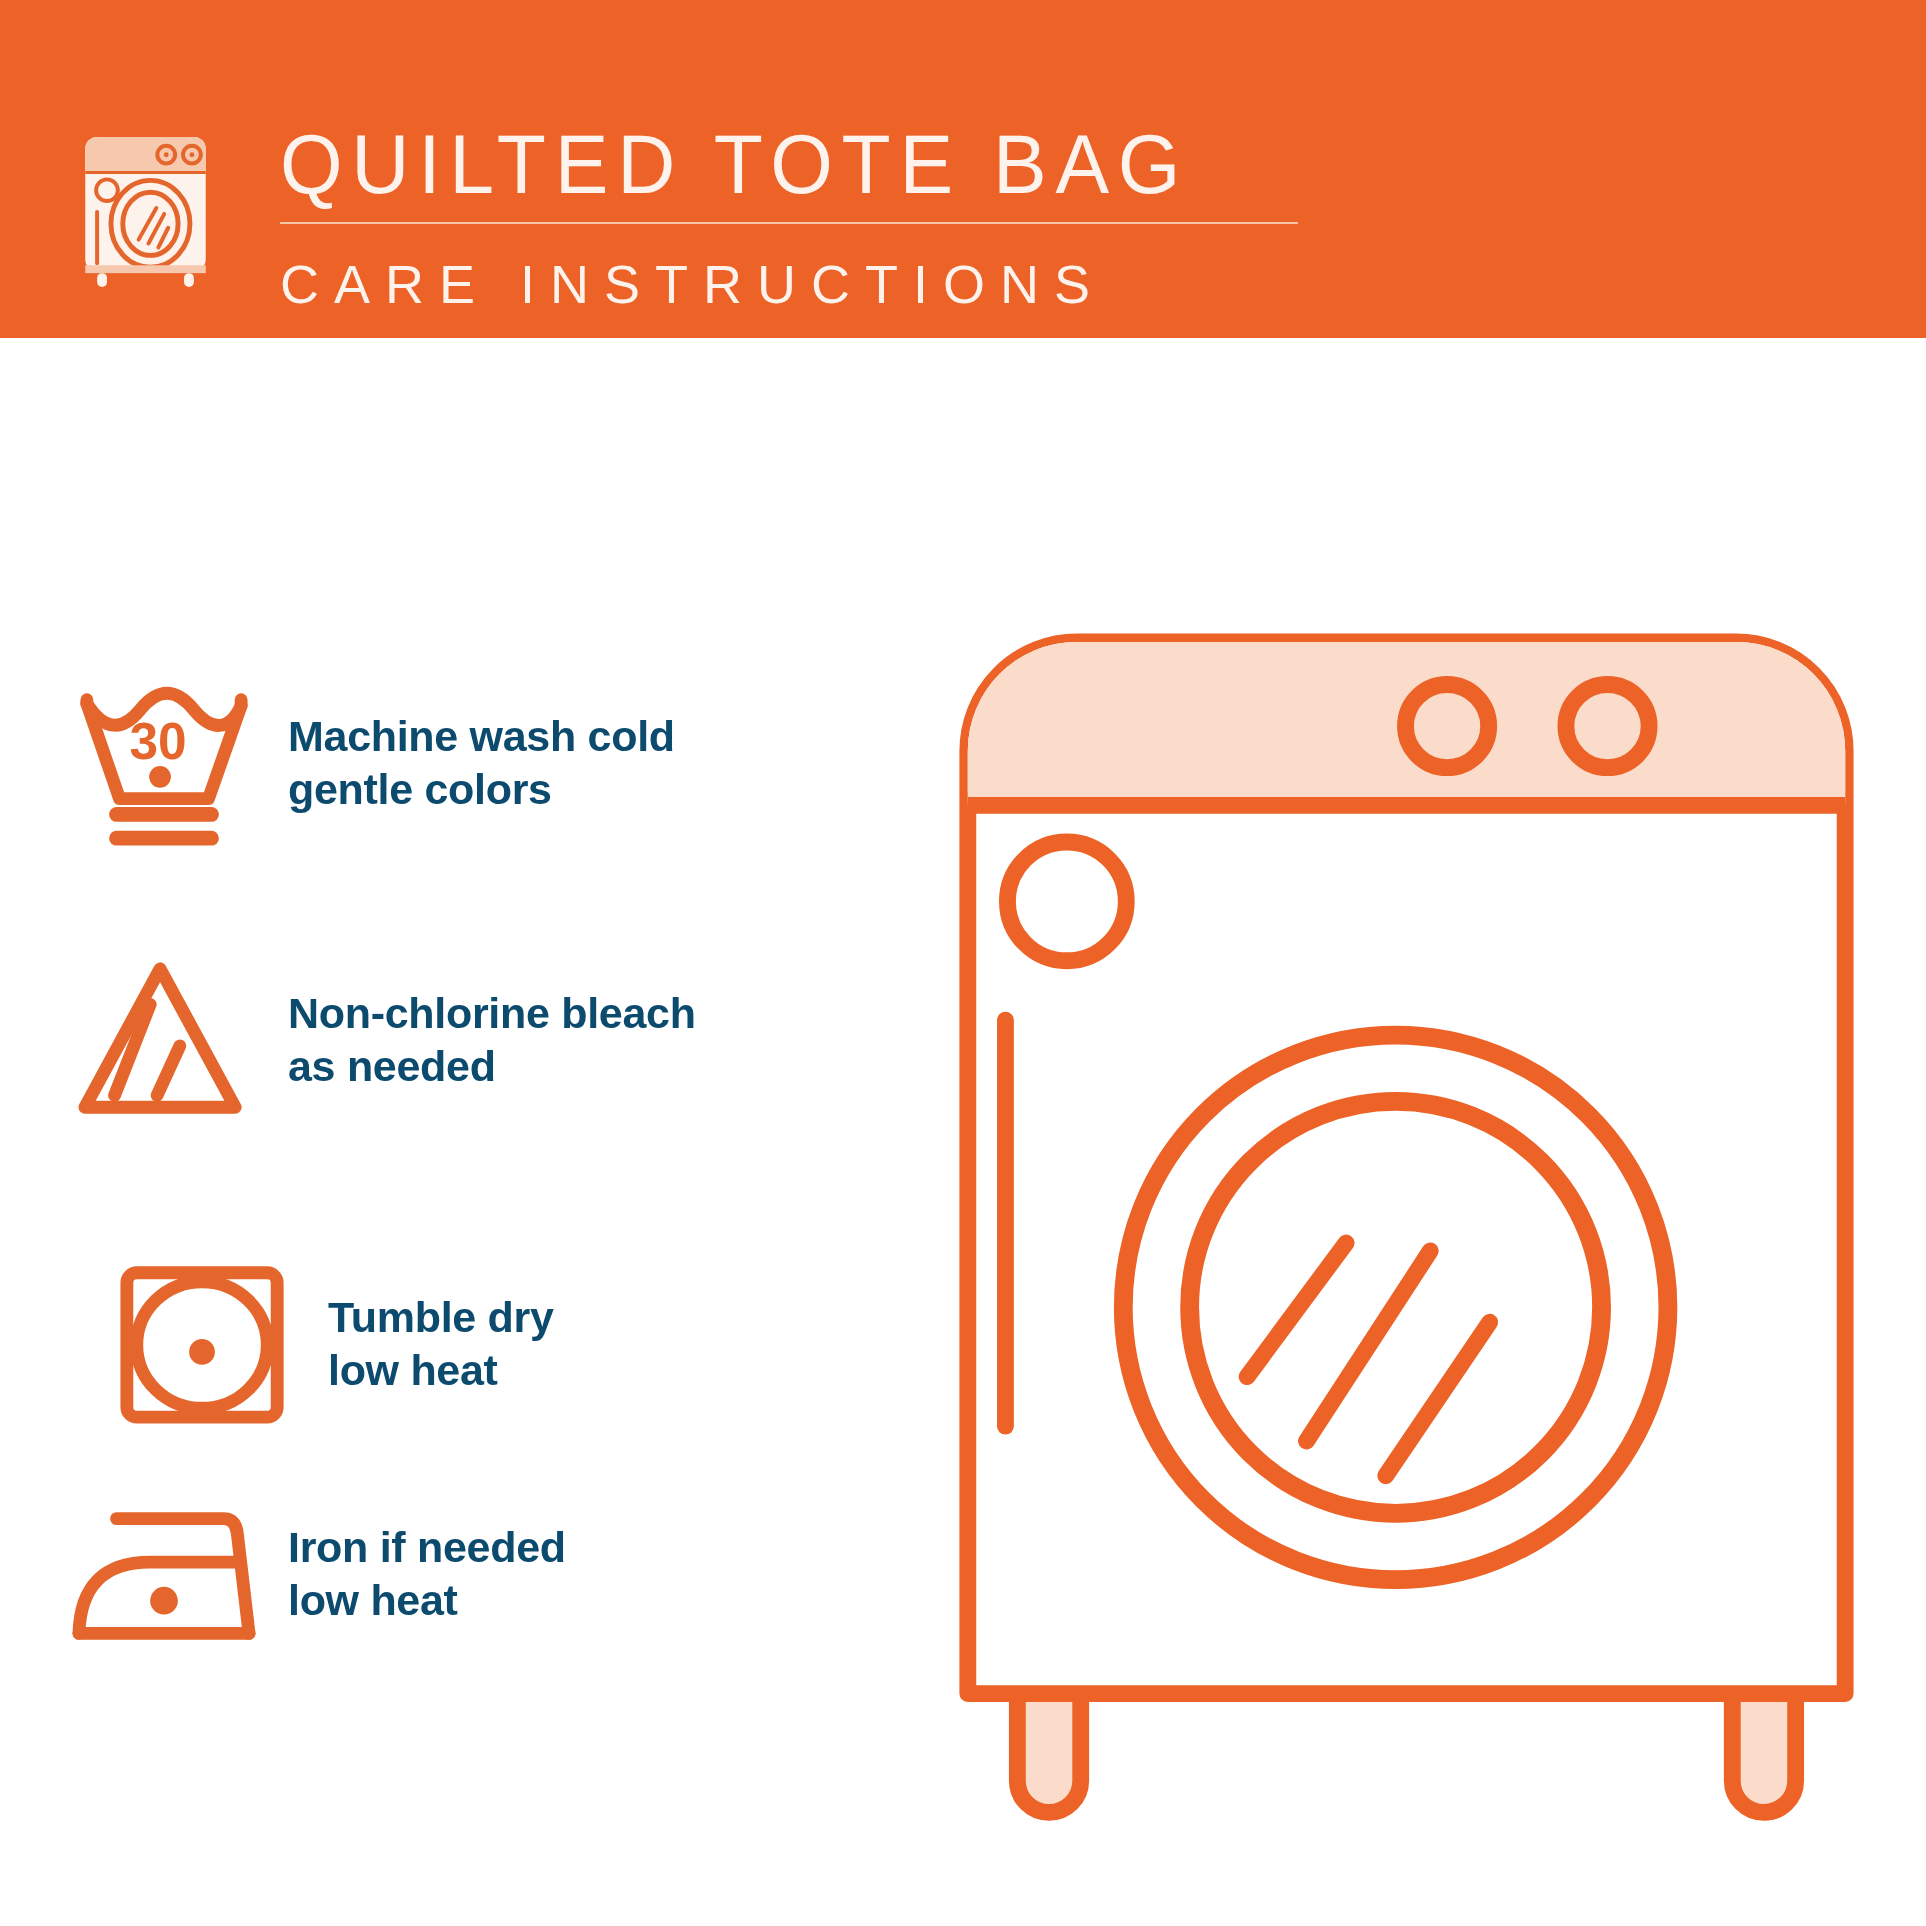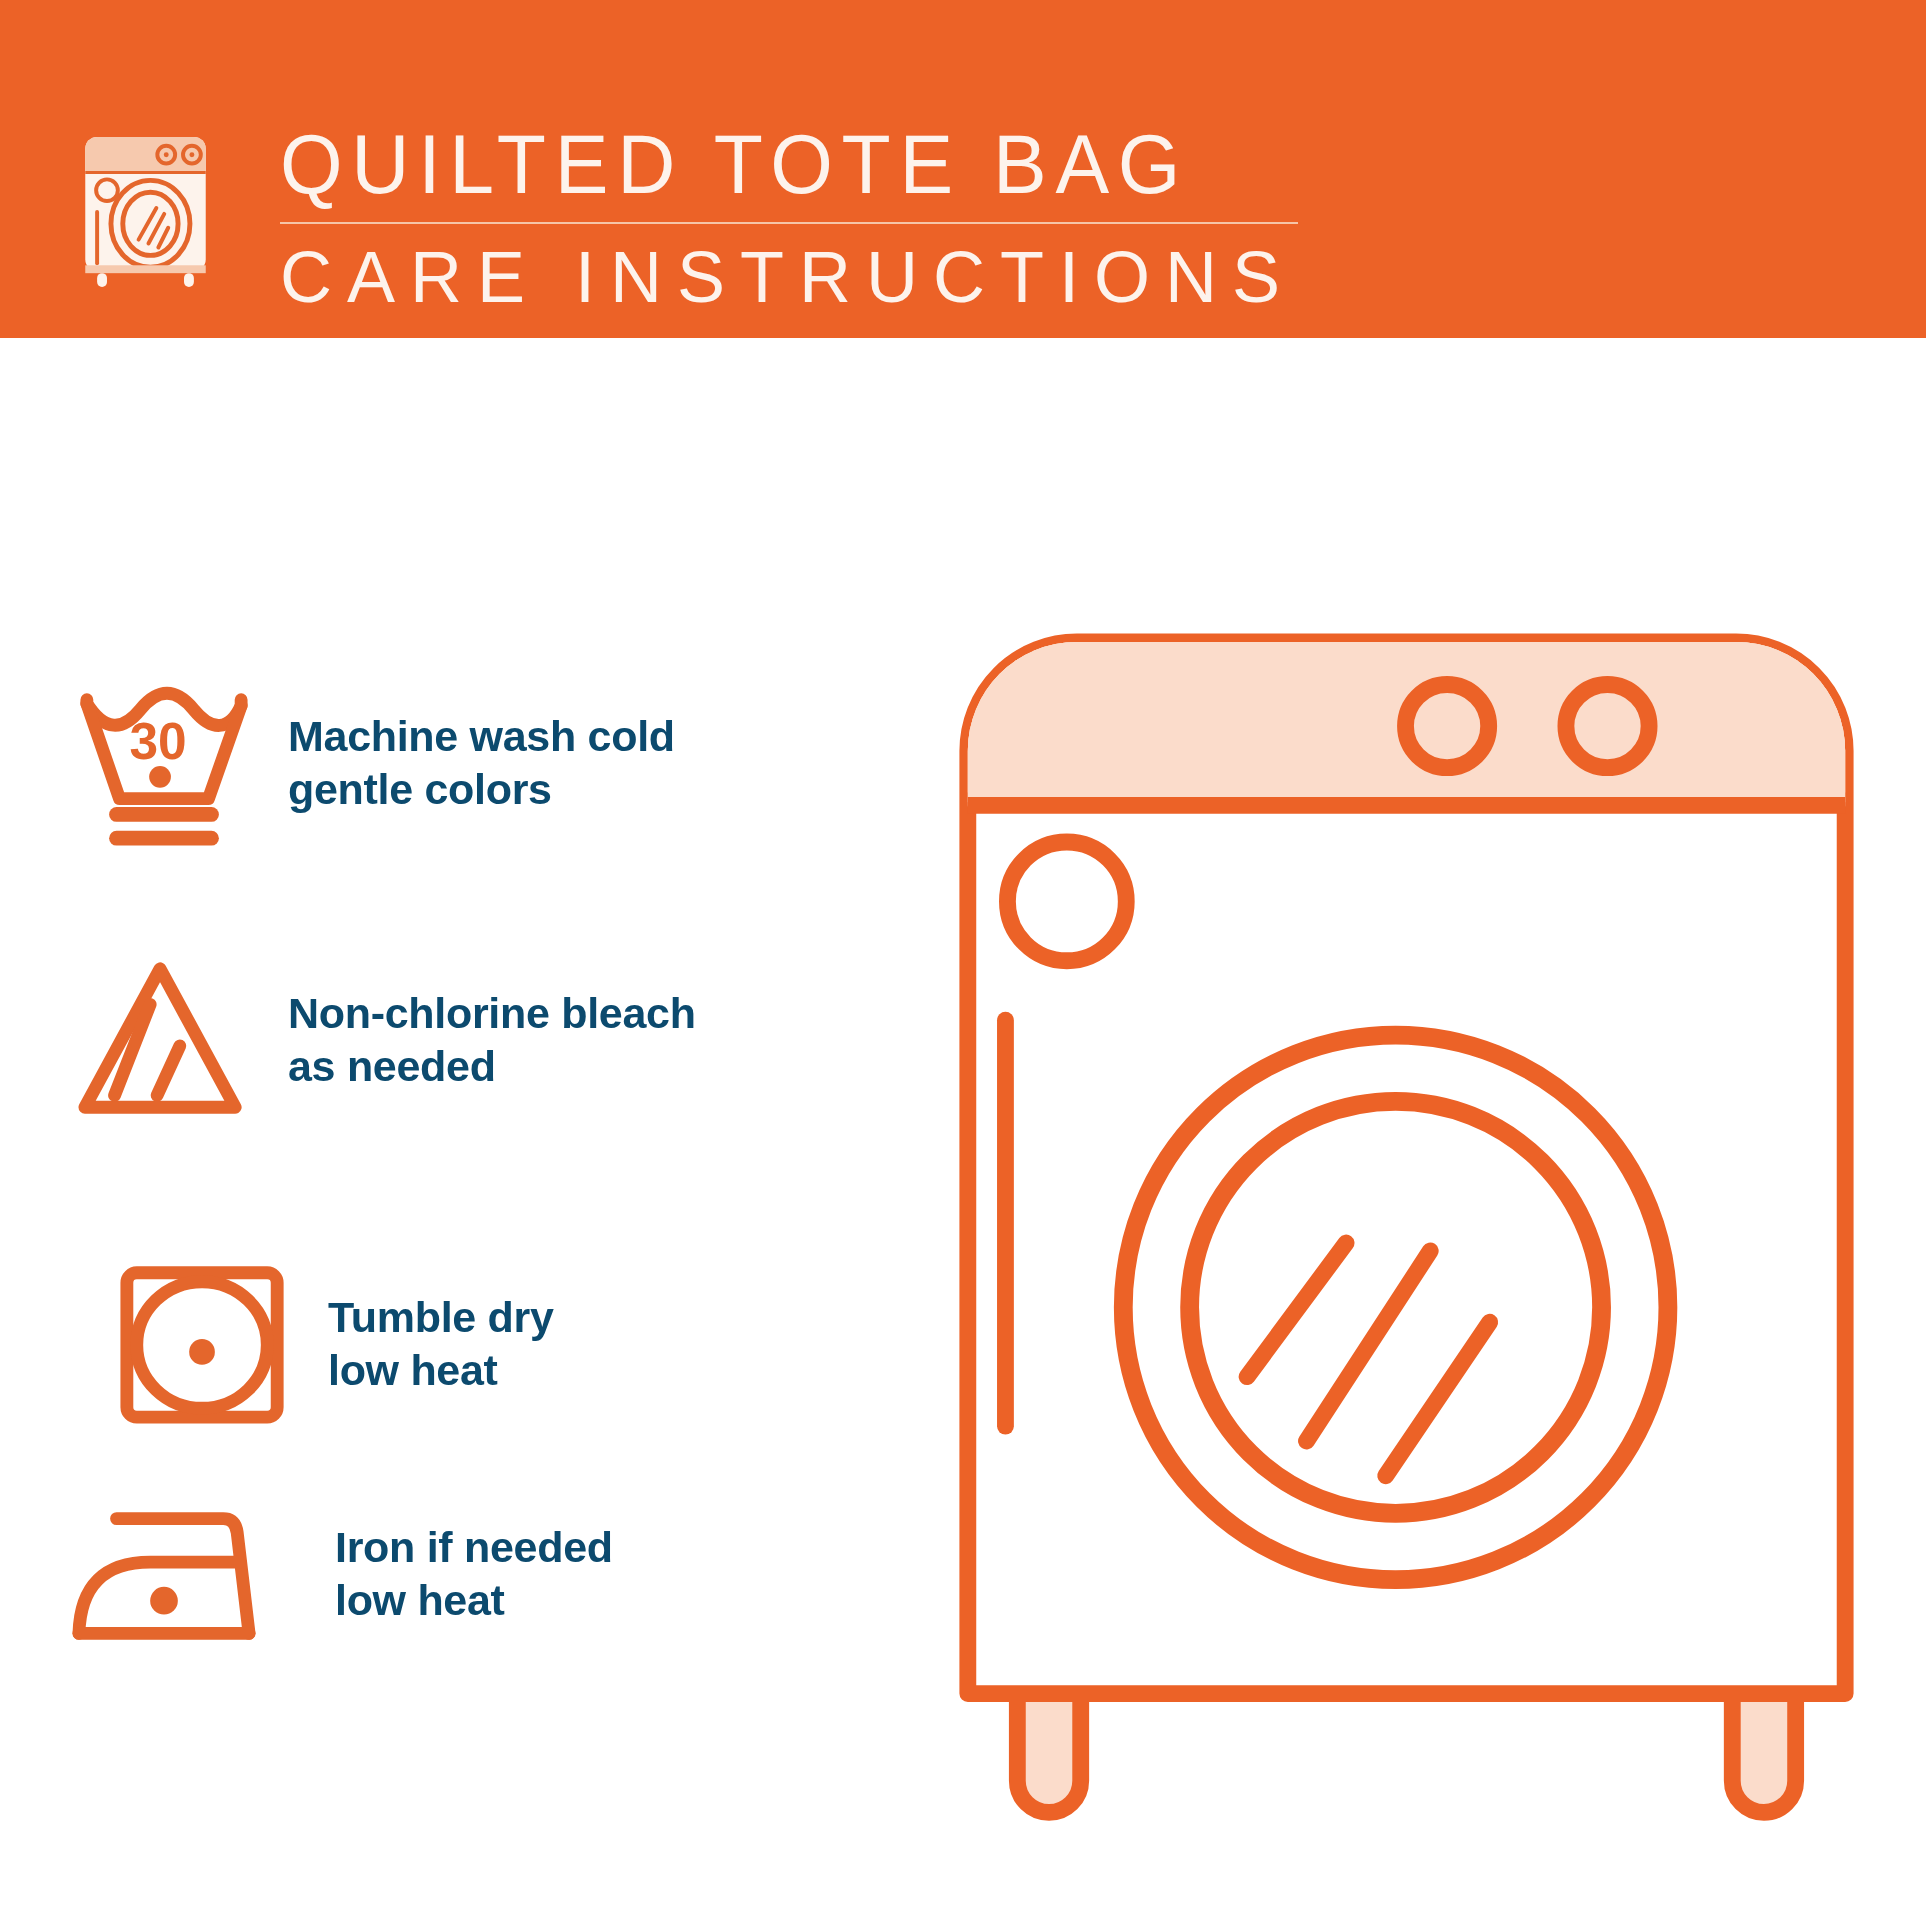--- a/index.html
+++ b/index.html
@@ -31,22 +31,22 @@
     font-family:"Liberation Sans","DejaVu Sans",sans-serif;
     transform:scaleX(0.97);
     transform-origin:left center;
   }
   #title-rule{
     margin-top:16px;
     width:1018px;height:2px;
     background:#F6C5A8;
   }
   #title-sub{
-    margin-top:17px;
-    font-size:72px;
+    margin-top:33px;
+    font-size:54px;
     font-weight:400;
     color:#FDF3EC;
     letter-spacing:15px;
     line-height:1.0;
     white-space:nowrap;
   }
   
   #care-list{
     position:absolute;left:0;top:634px;width:931px;
   }
@@ -69,21 +69,21 @@
     font-size:43px;
     line-height:53px;
     font-weight:600;
     letter-spacing:-0.3px;
     font-family:"Liberation Sans","DejaVu Sans",sans-serif;
   }
   .care-text div{white-space:nowrap;}
   #row-0{top:40px;}
   #row-1{top:317px;}
   #row-2{top:621px;margin-left:40px;}
-  #row-3{top:851px;gap:47px;}
+  #row-3{top:851px;}
   
   #washer{
     position:absolute;left:950px;top:624px;
   }
 </style>
 </head>
 <body>
 
 <div id="header">
 

